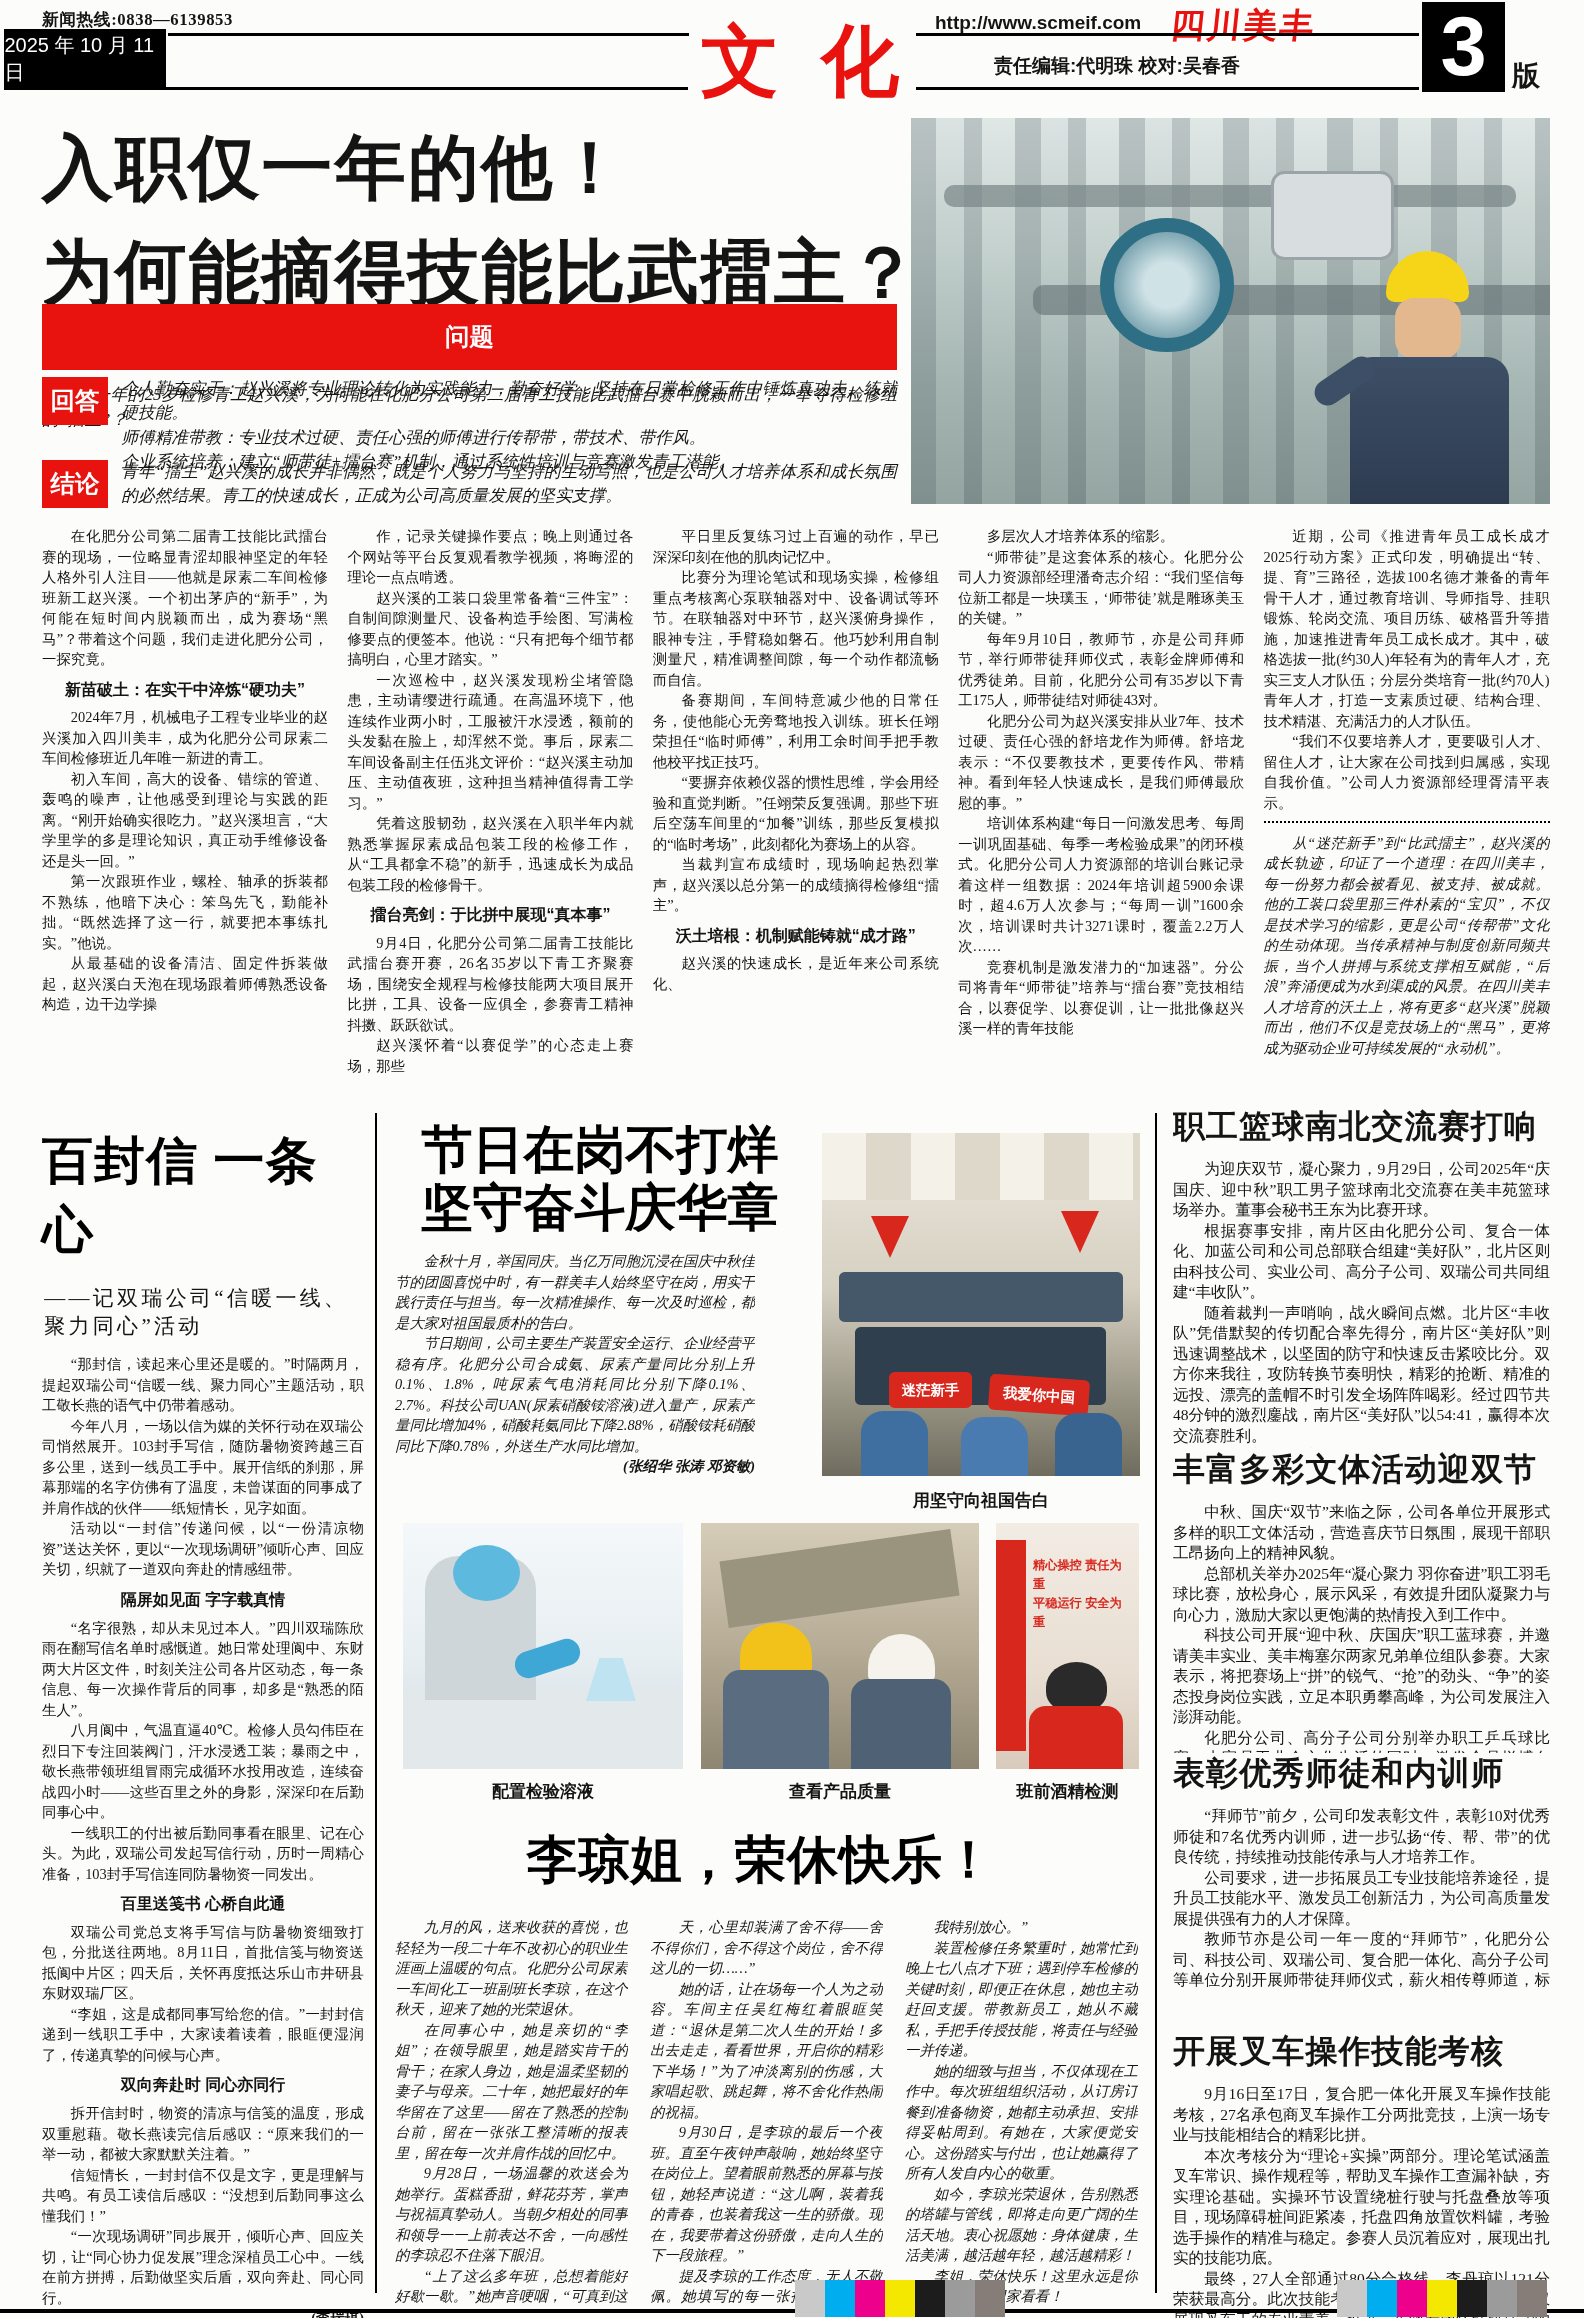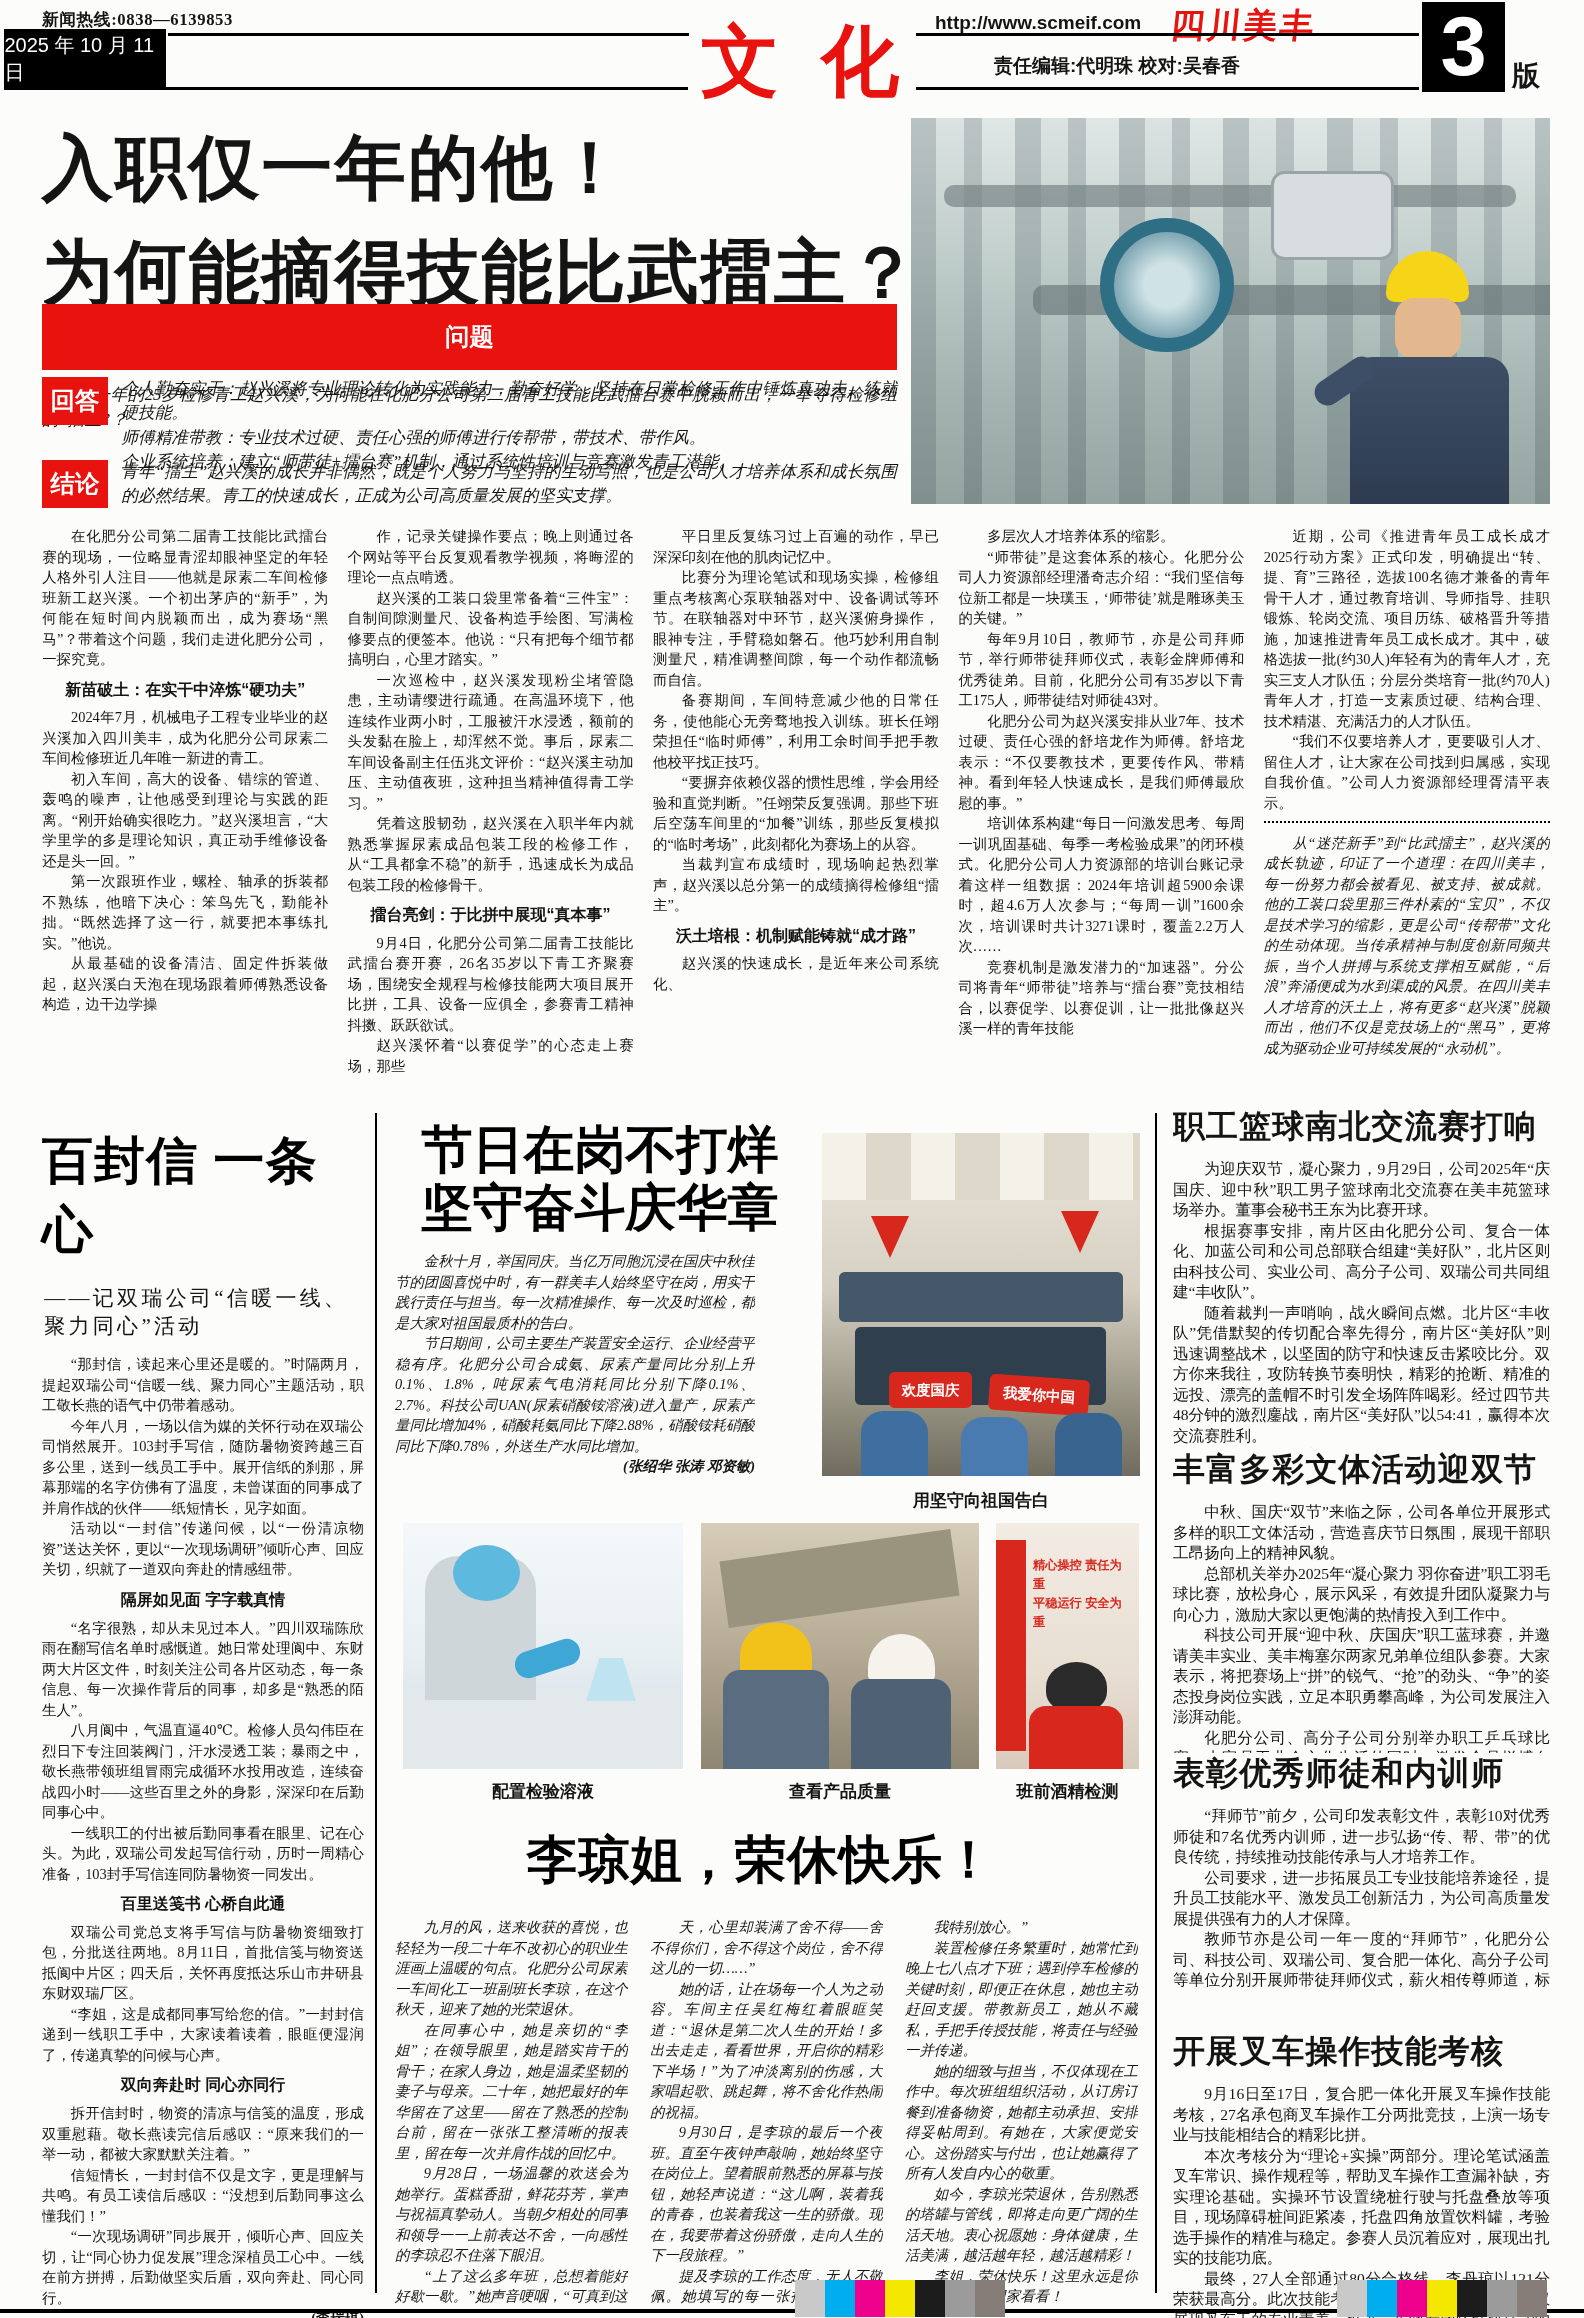--- a/index.html
+++ b/index.html
@@ -114,21 +114,21 @@
       <p data-interactable="false">企业系统培养：建立“师带徒+擂台赛”机制，通过系统性培训与竞赛激发青工潜能。</p>
     </div>
   </div>
   <div class="qa-row" style="top:460px;" data-interactable="false">
     <div class="qa-tag" data-interactable="false">结论</div>
     <div class="qa-text" data-interactable="false">
         <p data-interactable="false">青年“擂主”赵兴溪的成长并非偶然，既是个人努力与坚持的生动写照，也是公司人才培养体系和成长氛围的必然结果。青工的快速成长，正成为公司高质量发展的坚实支撑。</p>
       </div>
   </div>
 
-  <div class="cols" style="left:42px;top:526px;width:1508px;height:580px;gap:19.4px;justify-content:center;" data-interactable="false">
+  <div class="cols" style="left:42px;top:526px;width:1508px;height:580px;gap:19.4px;" data-interactable="false">
     <div class="col" style="width:286px;height:580px;" data-interactable="false">
         <p data-interactable="false">在化肥分公司第二届青工技能比武擂台赛的现场，一位略显青涩却眼神坚定的年轻人格外引人注目——他就是尿素二车间检修班新工赵兴溪。一个初出茅庐的“新手”，为何能在短时间内脱颖而出，成为赛场“黑马”？带着这个问题，我们走进化肥分公司，一探究竟。</p>
         <h3 data-interactable="false">新苗破土：在实干中淬炼“硬功夫”</h3>
         <p data-interactable="false">2024年7月，机械电子工程专业毕业的赵兴溪加入四川美丰，成为化肥分公司尿素二车间检修班近几年唯一新进的青工。</p>
         <p data-interactable="false">初入车间，高大的设备、错综的管道、轰鸣的噪声，让他感受到理论与实践的距离。“刚开始确实很吃力。”赵兴溪坦言，“大学里学的多是理论知识，真正动手维修设备还是头一回。”</p>
         <p data-interactable="false">第一次跟班作业，螺栓、轴承的拆装都不熟练，他暗下决心：笨鸟先飞，勤能补拙。“既然选择了这一行，就要把本事练扎实。”他说。</p>
         <p data-interactable="false">从最基础的设备清洁、固定件拆装做起，赵兴溪白天泡在现场跟着师傅熟悉设备构造，边干边学操</p>
       </div>
     <div class="col" style="width:286px;height:580px;" data-interactable="false">
         <p data-interactable="false">作，记录关键操作要点；晚上则通过各个网站等平台反复观看教学视频，将晦涩的理论一点点啃透。</p>
@@ -202,21 +202,21 @@
       <p data-interactable="false">节日期间，公司主要生产装置安全运行、企业经营平稳有序。化肥分公司合成氨、尿素产量同比分别上升0.1%、1.8%，吨尿素气电消耗同比分别下降0.1%、2.7%。科技公司UAN(尿素硝酸铵溶液)进入量产，尿素产量同比增加4%，硝酸耗氨同比下降2.88%，硝酸铵耗硝酸同比下降0.78%，外送生产水同比增加。</p>
       <p class="byline" data-interactable="false">(张绍华 张涛 邓资敏)</p>
     </div>
 
   <div class="ph" style="left:822px;top:1133px;width:318px;height:343px;background:linear-gradient(180deg,#ece7dc 0%,#d6d0c2 45%,#94907f 80%,#6f6c5f 100%);" data-interactable="false">
     <div class="abs" style="left:0;top:0;width:100%;height:67px;background:repeating-linear-gradient(90deg,#f4f1e8 0 44px,#ddd8ca 44px 89px);" data-interactable="false"></div>
     <div class="abs" style="left:16.7px;top:139px;width:284px;height:50px;background:#45586a;border-radius:5.6px;" data-interactable="false"></div>
     <div class="abs" style="left:33px;top:194px;width:251px;height:78px;background:#2f3f4e;border-radius:5.6px;" data-interactable="false"></div>
     <div class="abs" style="left:49px;top:83px;width:0;height:0;border-left:19px solid transparent;border-right:19px solid transparent;border-top:42px solid #d8281e;" data-interactable="false"></div>
     <div class="abs" style="left:239px;top:78px;width:0;height:0;border-left:19px solid transparent;border-right:19px solid transparent;border-top:42px solid #d8281e;" data-interactable="false"></div>
-    <div class="abs" style="left:67px;top:239px;width:83px;height:36px;background:#d8281e;border-radius:5.6px;color:#fff;font-size:14.4px;font-weight:bold;display:flex;align-items:center;justify-content:center;font-family:'Liberation Sans',sans-serif;" data-interactable="false">欢度国庆</div>
+    <div class="abs" style="left:67px;top:239px;width:83px;height:36px;background:#d8281e;border-radius:5.6px;color:#fff;font-size:14.4px;font-weight:bold;display:flex;align-items:center;justify-content:center;font-family:'Liberation Sans',sans-serif;" data-interactable="false">迷茫新手</div>
     <div class="abs" style="left:167px;top:244px;width:100px;height:36px;background:#d8281e;border-radius:5.6px;color:#fff;font-size:14.4px;font-weight:bold;display:flex;align-items:center;justify-content:center;font-family:'Liberation Sans',sans-serif;transform:rotate(4deg);" data-interactable="false">我爱你中国</div>
     <div class="abs" style="left:39px;top:278px;width:67px;height:66px;border-radius:22px 22px 0 0;background:#3f6fa0;" data-interactable="false"></div>
     <div class="abs" style="left:139px;top:284px;width:67px;height:59px;border-radius:22px 22px 0 0;background:#4a7bb0;" data-interactable="false"></div>
     <div class="abs" style="left:233px;top:280px;width:67px;height:63px;border-radius:22px 22px 0 0;background:#39648f;" data-interactable="false"></div>
   </div>
   <div class="caption" style="left:822px;top:1489px;width:318px;" data-interactable="false">用坚守向祖国告白</div>
 
   <div class="ph" style="left:403px;top:1523px;width:280px;height:246px;background:linear-gradient(180deg,#f4f8fa 0%,#e7eef2 55%,#cfdbe2 100%);" data-interactable="false">
     <div class="abs" style="left:0;top:167px;width:280px;height:79px;background:#e3e8ea;" data-interactable="false"></div>
     <div class="abs" style="left:22px;top:33px;width:111px;height:144px;border-radius:33px 33px 0 0;background:#cfd6da;" data-interactable="false"></div>

